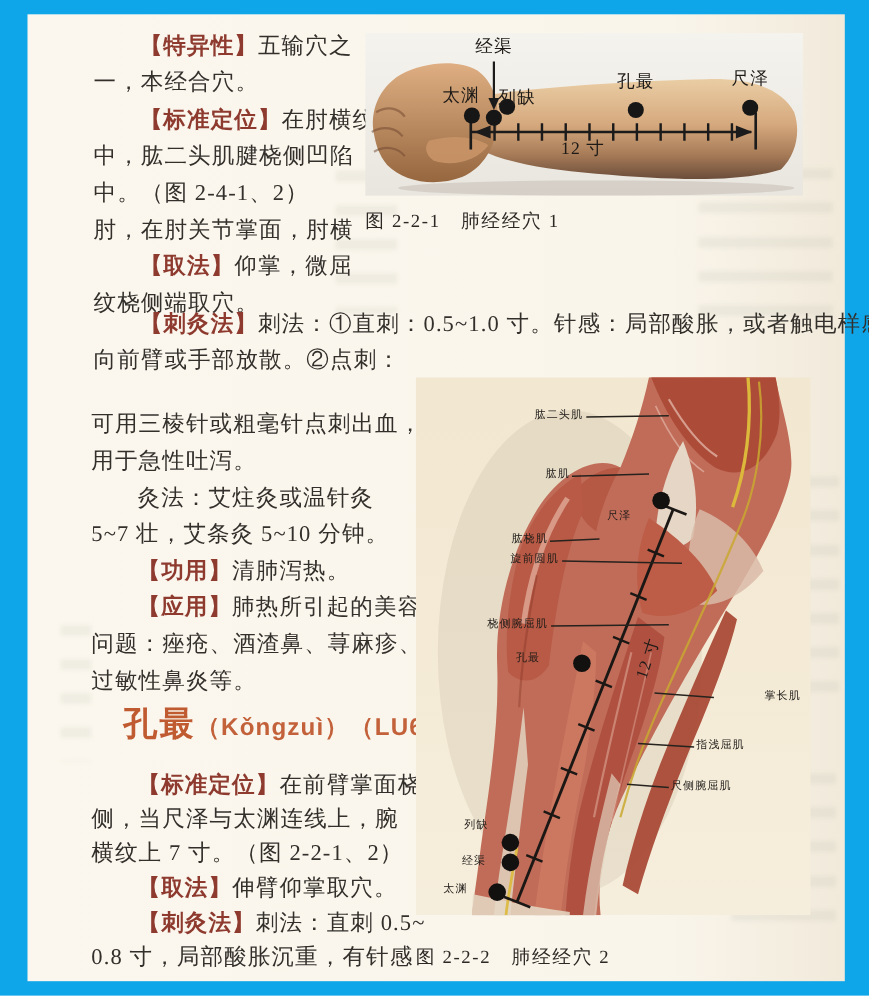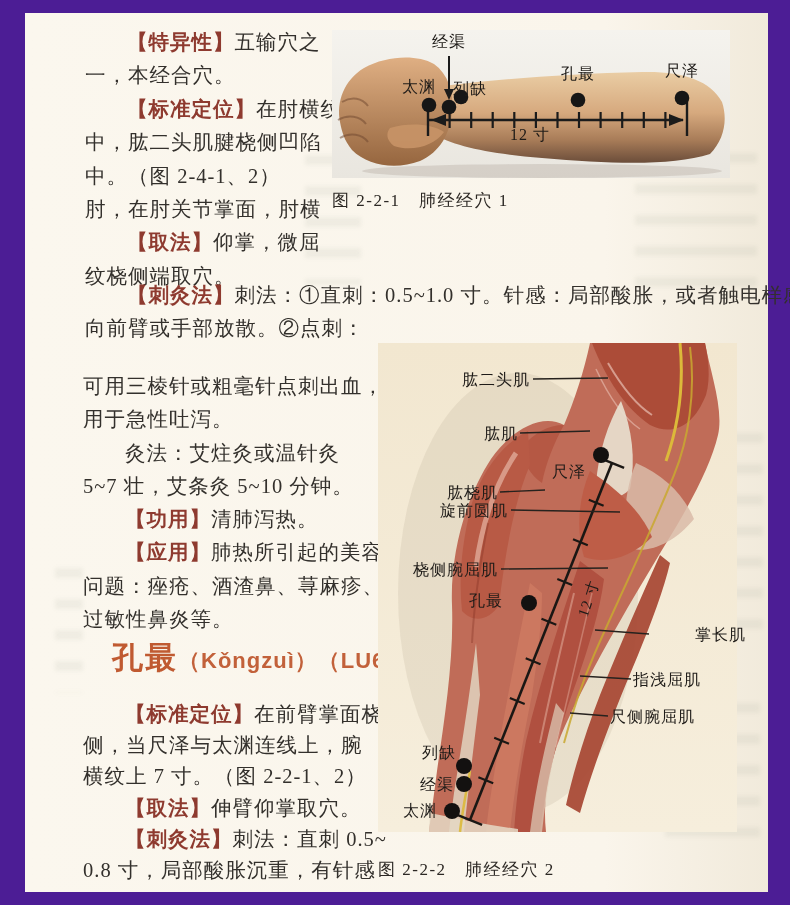--- a/index.html
+++ b/index.html
@@ -1,16 +1,16 @@
 <!DOCTYPE html>
 <html><head>
 <meta charset="utf-8">
 <style>
   html,body{margin:0;padding:0;}
-  .stage{position:relative;width:790px;height:905px;background:#4c1d95;overflow:hidden;
+  .stage{position:relative;width:790px;height:905px;background:#0ea5e9;overflow:hidden;
          font-family:"Liberation Serif","DejaVu Serif",serif;}
   .page{position:absolute;left:25px;top:13px;width:743px;height:879px;
         background:linear-gradient(90deg,#FBF7EE 0%,#FAF5EB 78%,#F1EADB 100%);}
   
   .col{position:absolute;color:#33302C;font-size:20.5px;letter-spacing:1px;}
   .colA{left:60px;top:13px;width:300px;line-height:33.4px;}
   .fw  {left:60px;top:266px;width:682px;line-height:33px;}
   .colB{left:58px;top:334px;width:302px;line-height:33.3px;margin-top:23px;}
   .colC{left:58px;top:686px;width:302px;line-height:31.2px;}
   .ln{margin:0;white-space:nowrap;}
@@ -20,21 +20,21 @@
   .heading{position:absolute;left:87px;top:624px;white-space:nowrap;}
   .h-zh{color:#C05A31;font-weight:700;font-size:31px;letter-spacing:2px;}
   .h-py{color:#C2613A;font-size:22px;font-family:"Liberation Sans","DejaVu Sans",sans-serif;
         font-weight:700;letter-spacing:1px;}
   
   .fig{position:absolute;margin:0;padding:0;}
   .fig1{left:307px;top:17px;width:398px;height:148px;}
   .fig2{left:353px;top:330px;width:359px;height:489px;}
   .fig svg{position:absolute;left:0;top:0;}
   .ptlabel{position:absolute;font-size:16px;color:#1d1a17;letter-spacing:1px;white-space:nowrap;font-weight:500;}
-  .f2label{position:absolute;font-size:16px;color:#1e1b18;letter-spacing:1px;white-space:nowrap;font-weight:500;}
+  .f2label{position:absolute;font-size:10px;color:#1e1b18;letter-spacing:1px;white-space:nowrap;font-weight:500;}
   .ralign{text-align:right;}
   .rot{transform:rotate(-72deg);font-size:15px;}
   .caption{position:absolute;font-size:17px;letter-spacing:1.5px;color:#2c2824;font-weight:500;text-align:left;}
   .cap1{left:307px;top:176px;width:398px;}
   .cap2{left:353px;top:845px;width:359px;}
   
   .bleed{position:absolute;filter:blur(2px);opacity:.55;pointer-events:none;
          background:repeating-linear-gradient(180deg,rgba(128,138,118,.17) 0 10px,rgba(128,138,118,0) 10px 31px);}
 </style>
 </head>

